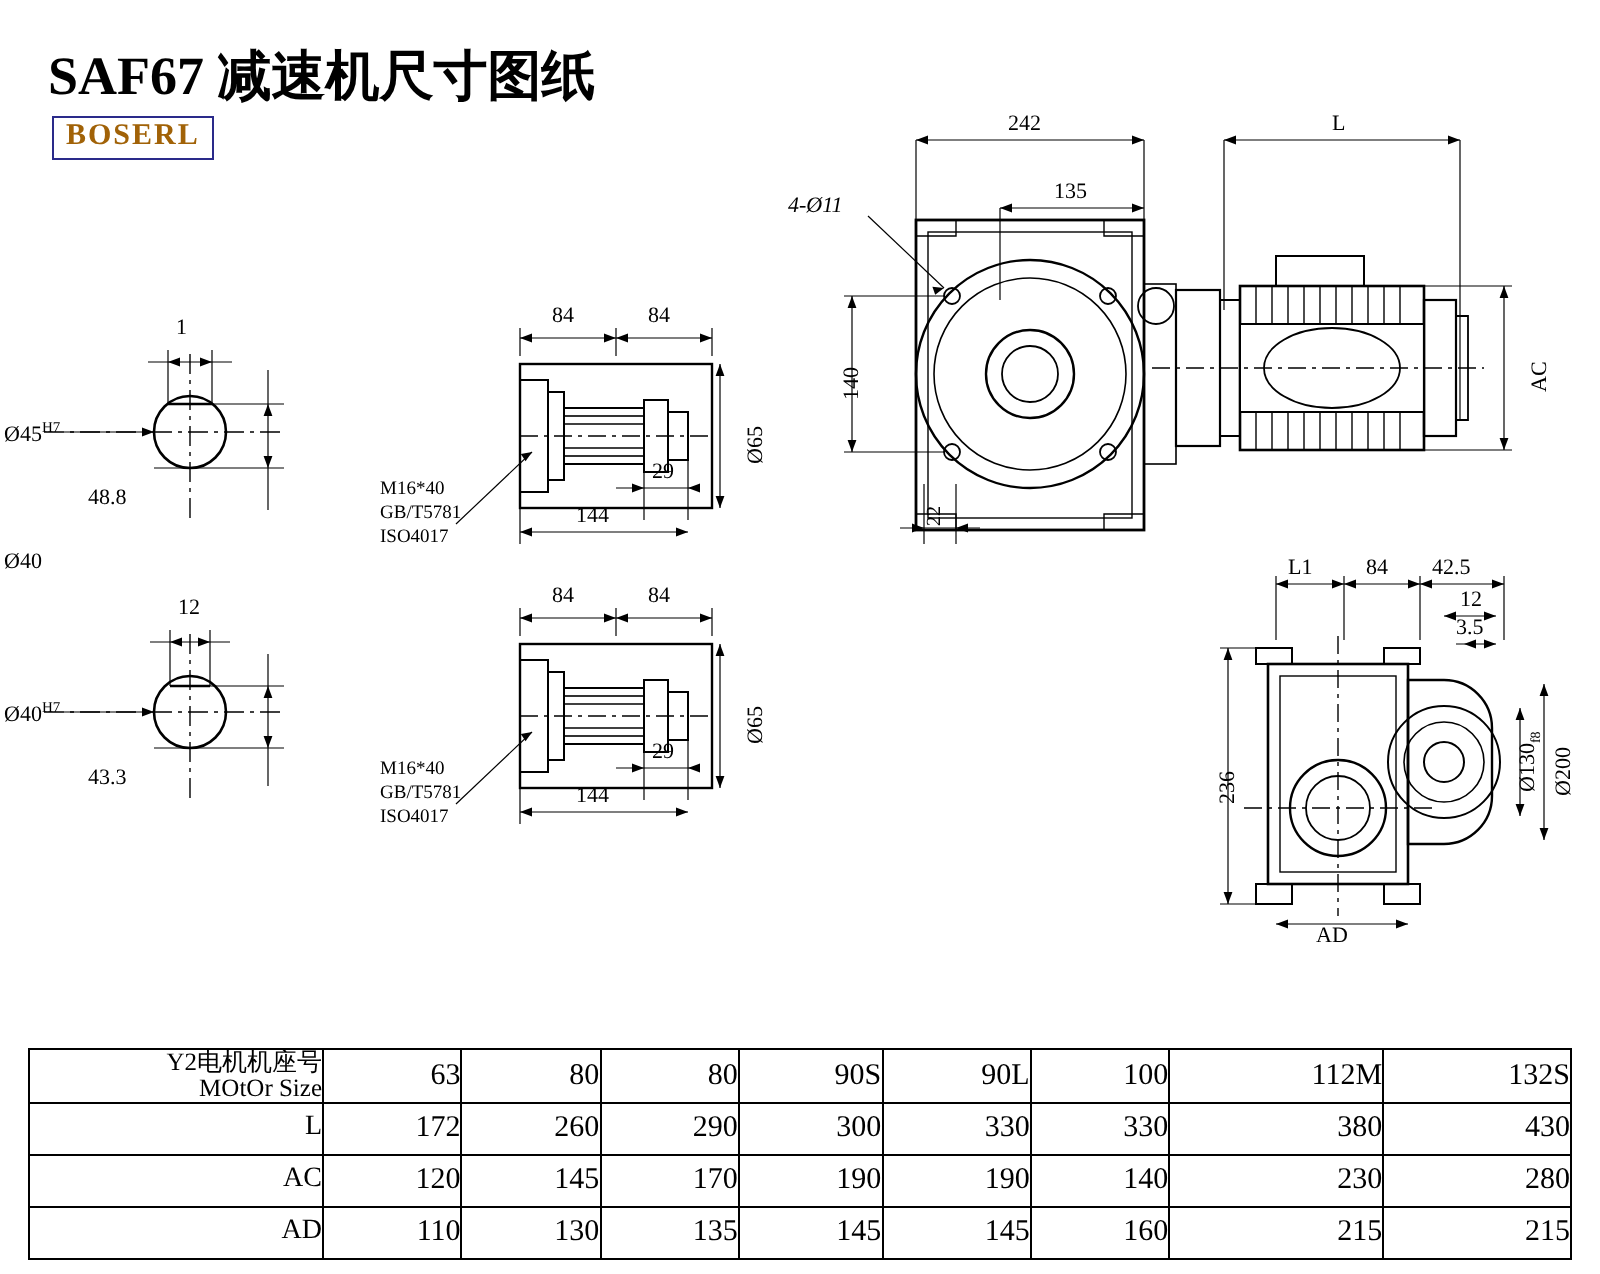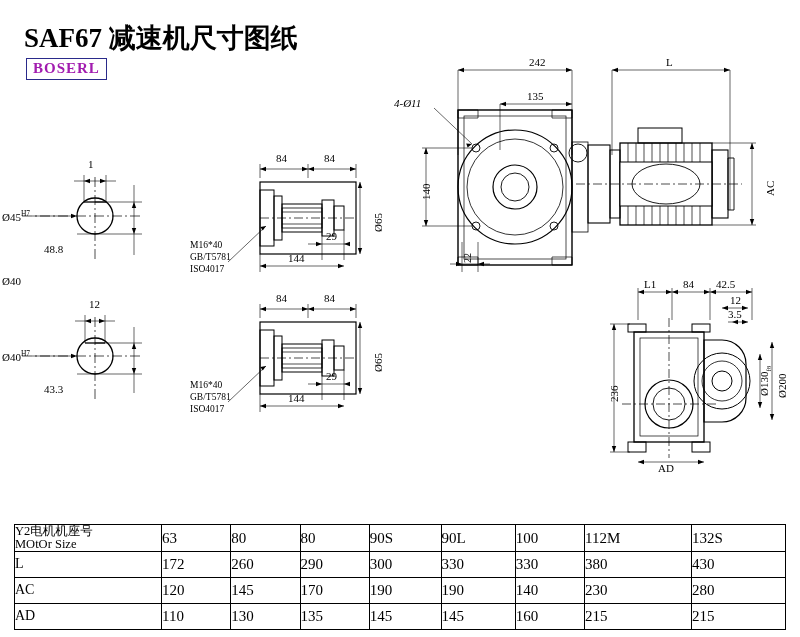--- a/index.html
+++ b/index.html
@@ -13,35 +13,35 @@
 
   
   #title{
     left:24px;top:20px;
     font-family:Liberation Serif, serif;
     font-weight:bold;font-size:27px;letter-spacing:0px;white-space:nowrap;
   }
   #logo{
     left:26px;top:58px;border:1px solid #2a2a8a;padding:1px 6px 2px 6px;
     font-family:"Liberation Serif",serif;font-weight:bold;font-size:15px;
-    color:#a21caf;background:#fff;letter-spacing:1px;
+    color:#a16207;background:#fff;letter-spacing:1px;
   }
   .lbl{position:absolute;font-size:11px;font-family:"Liberation Serif",serif;white-space:nowrap;}
   .lbl.sm{font-size:9.5px;}
   .rot{transform-origin:0 0;transform:rotate(-90deg);}
 
   svg{display:block;}
 
   
   #spec-table{
     position:absolute;left:14px;top:524px;width:772px;
     border-collapse:collapse;font-family:"Liberation Serif",serif;
   }
   #spec-table td{
-    border:1px solid #000;text-align:left;font-size:15px;height:25px;padding:0;
+    border:1px solid #000;text-align:right;font-size:15px;height:25px;padding:0;
   }
   #spec-table td.rowhead{width:146px;font-size:14px;line-height:1.05;}
   #spec-table td.rowhead.two{font-size:12.5px;}
 </style>
 </head>
 <body>
 
 <div class="root">
 
   <div class="abs" id="title">SAF67 减速机尺寸图纸</div>
@@ -290,21 +290,21 @@
         <path d="M26 176 l-2.2 -6 h4.4 z" fill="#000"></path>
       <line x1="22" y1="98" x2="72" y2="98" stroke="#000" stroke-width="0.6"></line>
       <line x1="22" y1="176" x2="72" y2="176" stroke="#000" stroke-width="0.6"></line>
 
       <line x1="62" y1="192" x2="62" y2="222" stroke="#000" stroke-width="0.6"></line>
       <line x1="78" y1="192" x2="78" y2="222" stroke="#000" stroke-width="0.6"></line>
       <line x1="50" y1="214" x2="90" y2="214" stroke="#000" stroke-width="0.6"></line>
       <path d="M62 214 l-6 -2.2 v4.4 z" fill="#000"></path>
         <path d="M78 214 l6 -2.2 v4.4 z" fill="#000"></path>
     </svg>
-    <div class="lbl" style="left:104px;top:6px;margin-left:25px;">242</div>
+    <div class="lbl" style="left:104px;top:6px;">242</div>
     <div class="lbl" style="left:266px;top:6px;">L</div>
     <div class="lbl" style="left:127px;top:40px;">135</div>
     <div class="lbl" style="left:-6px;top:47px;font-style:italic;">4-Ø11</div>
     <div class="lbl rot" style="left:20px;top:150px;">140</div>
     <div class="lbl rot" style="left:62px;top:213px;font-size:10px;">22</div>
     <div class="lbl rot" style="left:364px;top:146px;">AC</div>
   </div>
 
   <div class="abs" style="left:600px;top:262px;width:200px;height:215px;">
     <svg width="200" height="215" viewBox="0 0 200 215">

